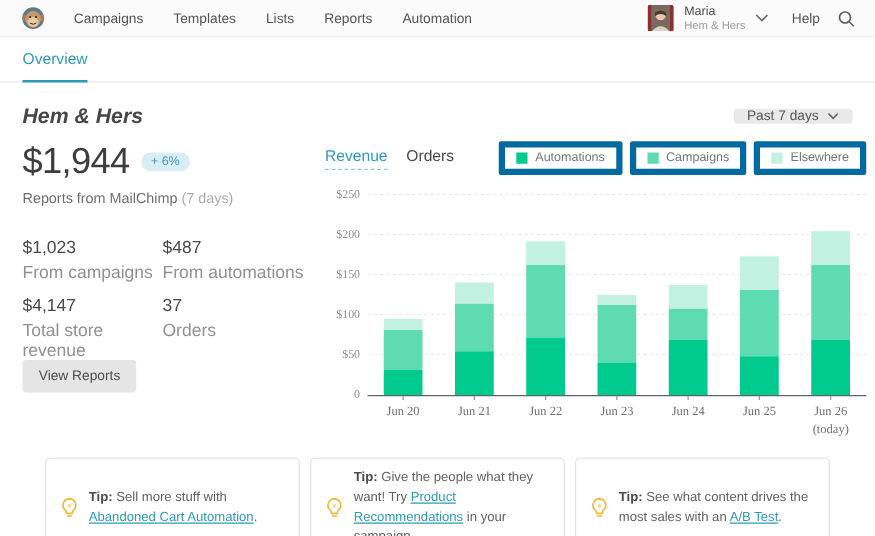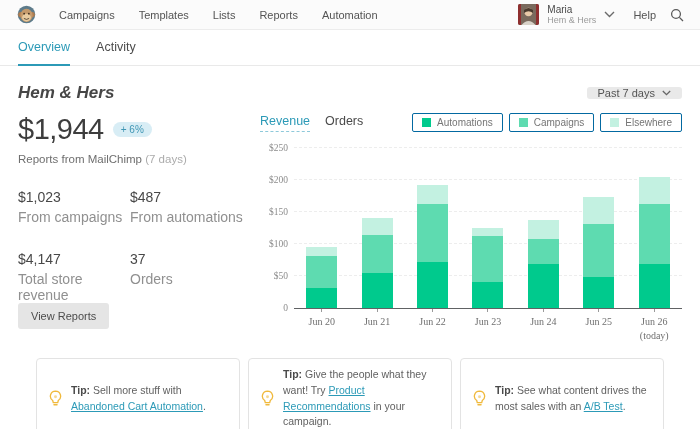--- a/index.html
+++ b/index.html
@@ -28,33 +28,33 @@
   .page-title { font-style:italic; font-weight:bold; font-size:17px; color:#464646; }
   .range-btn { background:#e9e9e9; border:none; border-radius:3px; padding:0 11px; font-size:11px; color:#555; display:flex; align-items:center; gap:7px; font-family:inherit; cursor:pointer; }
 
   .main { display:flex; margin-top:10px; }
   .left-col { width:228px; flex:none; }
   .big-row { display:flex; align-items:center; gap:9px; }
   .big-value { font-size:29px; color:#3d3d3d; letter-spacing:-0.5px; }
   .delta-badge { background:#d8edf5; color:#3f96b4; font-size:10px; padding:2px 8px; border-radius:9px; }
   .big-label { margin-top:7px; font-size:11.5px; color:#6e6e6e; }
   .big-label .suffix { color:#ababab; }
-  .stats-grid { margin-top:24px; display:grid; grid-template-columns:112px 1fr; row-gap:26px; }
+  .stats-grid { margin-top:24px; display:grid; grid-template-columns:112px 1fr; row-gap:11px; }
   .stat-value { font-size:14px; color:#484848; }
   .stat-label { font-size:14px; color:#909090; margin-top:4px; }
   .view-reports { background:#e5e5e5; border:none; border-radius:3px; padding:7px 13px; font-size:11px; color:#4c4c4c; font-family:inherit; cursor:pointer; display:inline-block; }
 
   
   .chart-col { flex:1; padding-left:14px; }
   .chart-header { display:flex; align-items:center; justify-content:space-between;gap:36px; }
   .chart-tabs { display:flex; gap:15px; font-size:12.5px; }
   .chart-tab { color:#4a4a4a; cursor:pointer; padding-bottom:3px; border-bottom:1px dashed transparent; }
   .chart-tab.active { color:#2c9ab7; border-bottom-color:#8ec9da; }
   .legend { display:flex; gap:6px; }
-  .legend-item { display:flex; align-items:center; gap:6px; border:1px solid #0369a1; border-radius:2px; padding:3px 9px; font-size:10px; color:#757575; background:#fff; cursor:pointer; }
+  .legend-item { display:flex; align-items:center; gap:6px; border:5px solid #0369a1; border-radius:2px; padding:3px 9px; font-size:10px; color:#757575; background:#fff; cursor:pointer; }
   .legend-swatch { width:9px; height:9px; flex:none; }
 
   .chart-wrap { margin-top:16px;font-family:Liberation Serif, serif; }
   .plot-area { position:relative; margin-left:34px; height:161px; border-bottom:1px solid #606264; }
   .gridline { position:absolute; left:0; right:0; height:0; border-top:1px dashed #ededed; }
   .y-axis { position:absolute; left:-34px; top:0; bottom:0; width:28px; }
   .ytick { position:absolute; right:0; transform:translateY(50%); font-size:9.5px; color:#8c8c8c; }
   .bars-row { position:absolute; left:0; right:0; top:0; bottom:0; display:flex; }
   .bar-col { flex:1; display:flex; align-items:flex-end; justify-content:center; }
   .bar-stack { width:31px; height:100%; display:flex; flex-direction:column; justify-content:flex-end; }
@@ -118,21 +118,20 @@
       <svg width="14" height="14" viewBox="0 0 14 14">
           <circle cx="6" cy="6" r="4.4" stroke="#5a5a5a" stroke-width="1.3" fill="none"></circle>
           <path d="M9.4 9.4 L13 13" stroke="#5a5a5a" stroke-width="1.3"></path>
         </svg>
     </span>
   </div>
 </div>
 
 <div class="tabsbar">
   <span class="tab active">Overview</span>
-  <span class="tab">Activity</span>
 </div>
 
 <div class="content">
 
   <div class="page-header">
     <div class="page-title">Hem &amp; Hers</div>
     <button class="range-btn">
       <span>Past 7 days</span>
       <svg width="9" height="6" viewBox="0 0 11 7">
           <path d="M1 1 l4.5 4.5 L10 1" stroke="#666" stroke-width="1.6" fill="none"></path>

